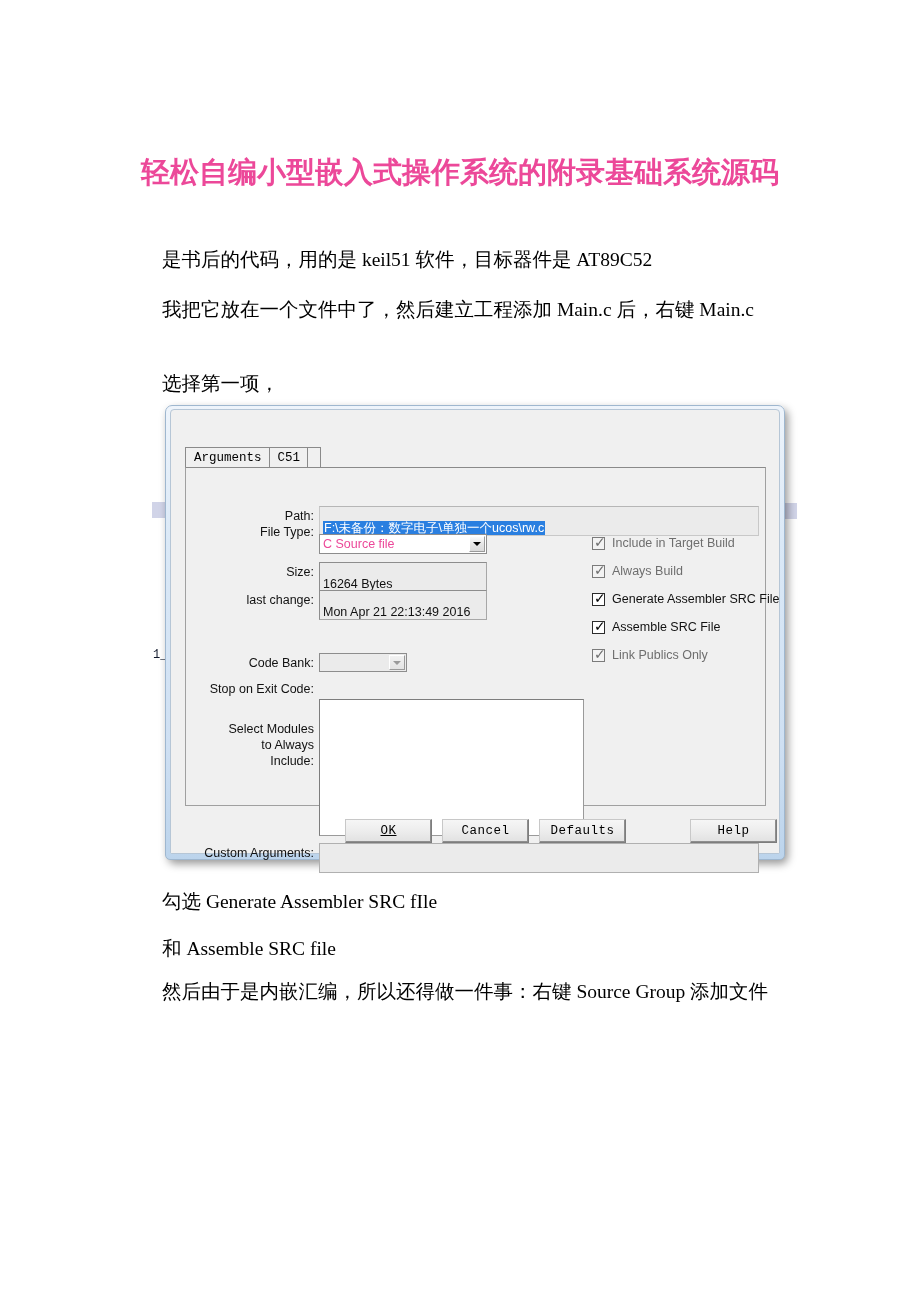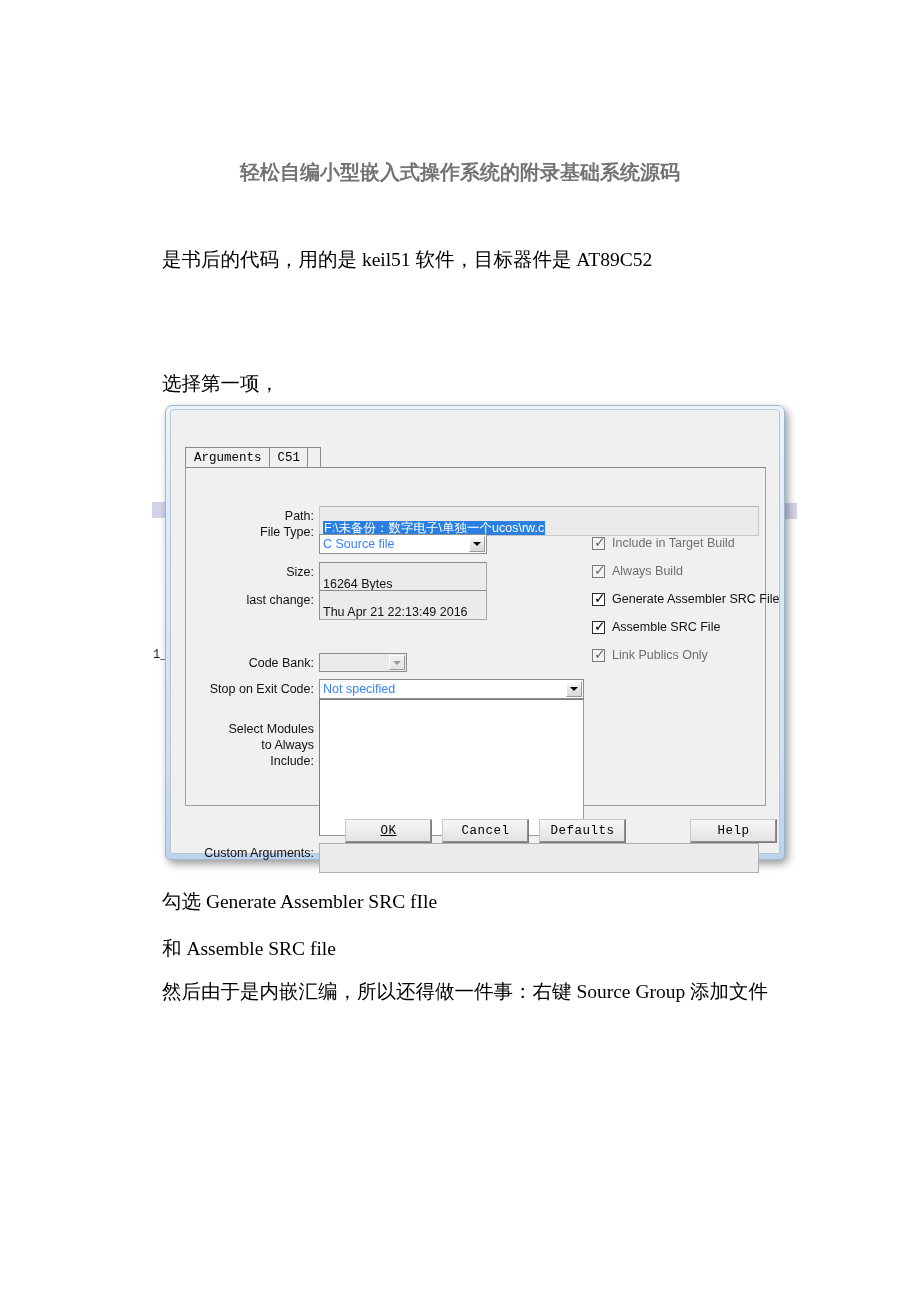--- a/index.html
+++ b/index.html
@@ -16,23 +16,23 @@
     background: #ffffff;
   }
 
   
   .doc-title {
     position: absolute;
     left: 110px; top: 152px; width: 700px;
     text-align: center;
     font-family: "Liberation Sans", sans-serif;
     font-weight: bold;
-    font-size: 20px;
+    font-size: 29px;
     line-height: 41px;
-    color: #737373;
+    color: #ec4899;
     letter-spacing: 0px;
   }
   .doc-para {
     position: absolute;
     font-family: "Liberation Serif", serif;
     font-size: 19.5px;
     line-height: 33px;
     color: #000;
     text-align: justify;
   }
@@ -211,21 +211,21 @@
     border: 1px solid #c8c8c8;
     border-top: 1px solid #b6b6b6;
   }
 
   .combo {
     position: absolute;
     background: #ffffff;
     border: 1px solid #8d8d8d;
     font-family: "Liberation Sans", sans-serif;
     font-size: 12.5px;
-    color: #3b82f6;
+    color: #ec4899;
     padding: 2px 20px 2px 3px;
     line-height: 15px;
     white-space: nowrap;
     overflow: hidden;
   }
   .combo .arrow-btn {
     position: absolute;
     right: 1px; top: 1px; bottom: 1px;
     width: 16px;
     background: linear-gradient(to bottom, #fbfbfb, #e6e6e6 50%, #dadada);
@@ -299,20 +299,21 @@
     letter-spacing: .5px;
   }
 </style>
 </head>
 <body>
 
 <div id="page">
 
   <div class="doc-title">轻松自编小型嵌入式操作系统的附录基础系统源码</div>
   <div class="doc-para p1">是书后的代码，用的是 keil51 软件，目标器件是 AT89C52</div>
+  <div class="doc-para p2">我把它放在一个文件中了，然后建立工程添加 Main.c 后，右键 Main.c</div>
   <div class="doc-para p3">选择第一项，</div>
   <div class="doc-para p4">勾选 Generate Assembler SRC fIle</div>
   <div class="doc-para p5">和 Assemble SRC file</div>
   <div class="doc-para p6">然后由于是内嵌汇编，所以还得做一件事：右键 Source Group 添加文件</div>
 
   <div class="edge-strip-left"></div>
   <div class="edge-strip-right"></div>
   <div class="edge-box edge-left"></div>
   <div class="edge-box edge-right"></div>
   <div class="edge-tick">1_</div>
@@ -345,38 +346,32 @@
               </span>
           </div>
 
           <div class="lbl" style="left:60px; top:97px; width:68px;">Size:</div>
           <div class="fld" style="left:133px; top:94px; width:168px; height:20px;">
             <span>16264 Bytes</span>
           </div>
 
           <div class="lbl" style="left:38px; top:125px; width:90px;">last change:</div>
           <div class="fld" style="left:133px; top:122px; width:168px; height:20px;">
-            <span>Thu Apr 21 22:13:49 2016</span>
+            <span>Mon Apr 21 22:13:49 2016</span>
           </div>
 
           <div class="lbl" style="left:48px; top:188px; width:80px;">Code Bank:</div>
           <div class="combo disabled" style="left:133px; top:185px; width:88px; height:19px;">
             <span></span>
             <span class="arrow-btn">
                 <i class="tri dim"></i>
               </span>
           </div>
 
           <div class="lbl" style="left:10px; top:214px; width:118px;">Stop on Exit Code:</div>
-          <div class="combo" style="left:133px; top:211px; width:265px; height:20px;">
-            <span>Not specified</span>
-            <span class="arrow-btn">
-                <i class="tri"></i>
-              </span>
-          </div>
 
           <div class="lbl" style="left:28px; top:253px; width:100px; line-height:16px;">
             <div>Select Modules</div>
             <div>to Always</div>
             <div>Include:</div>
           </div>
           <div class="listbox" style="left:133px; top:231px; width:265px; height:137px;"></div>
 
           <div class="lbl" style="left:12px; top:378px; width:116px;">Custom Arguments:</div>
           <div class="fld flat" style="left:133px; top:375px; width:440px; height:19px;">

